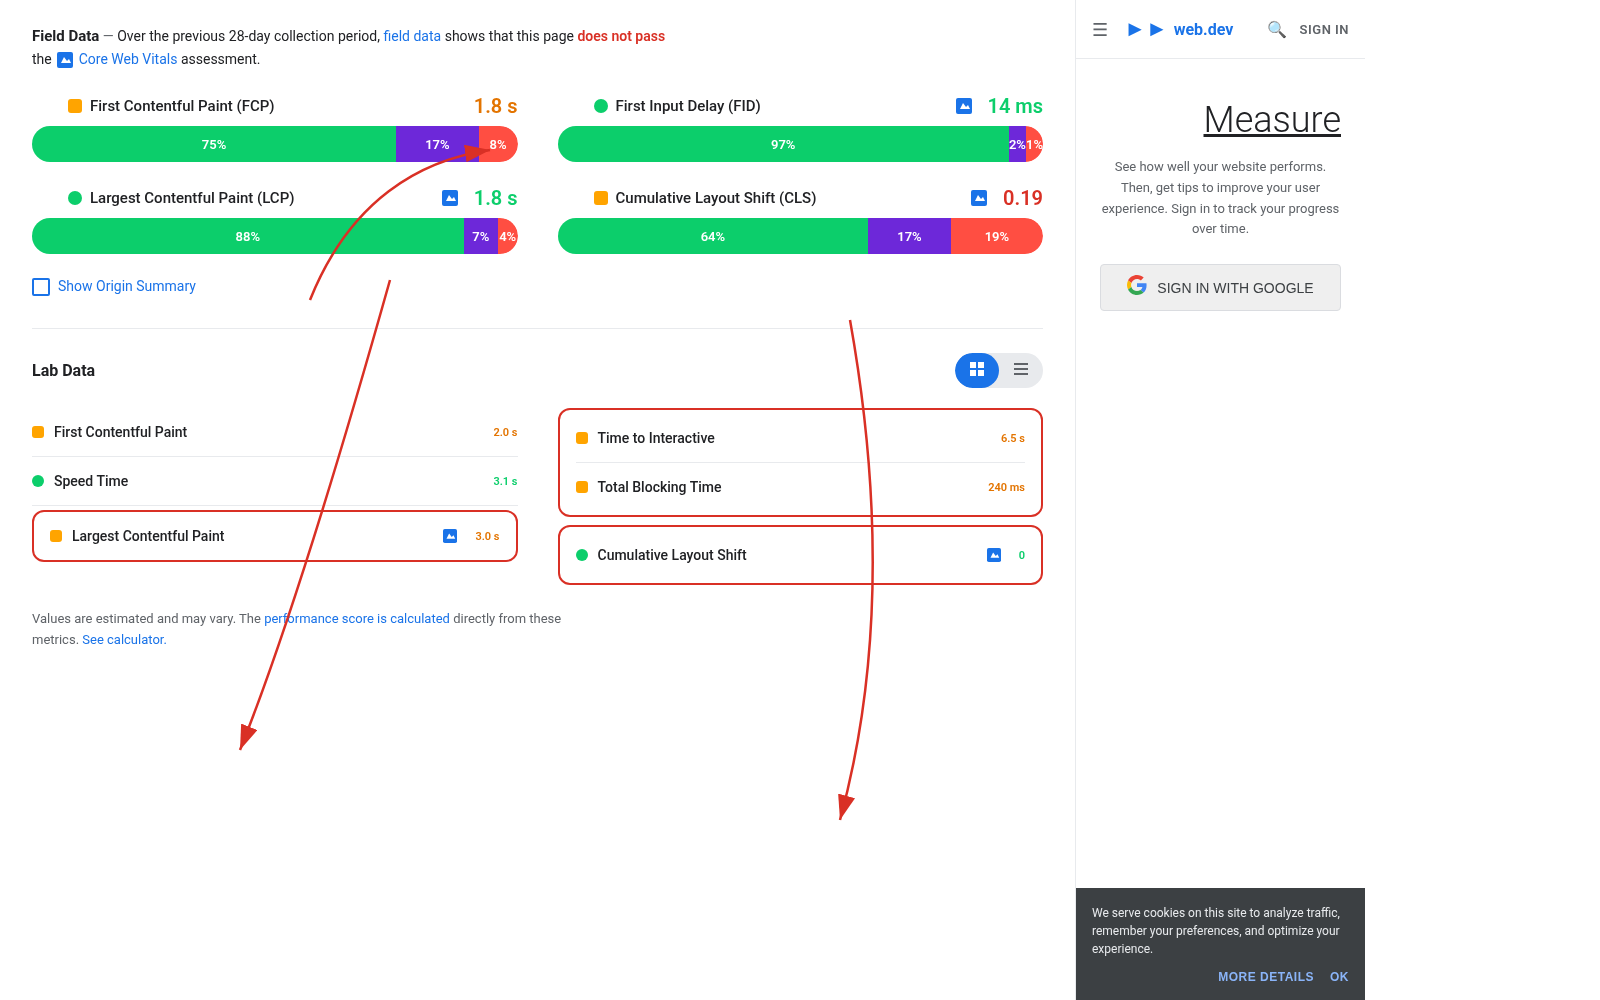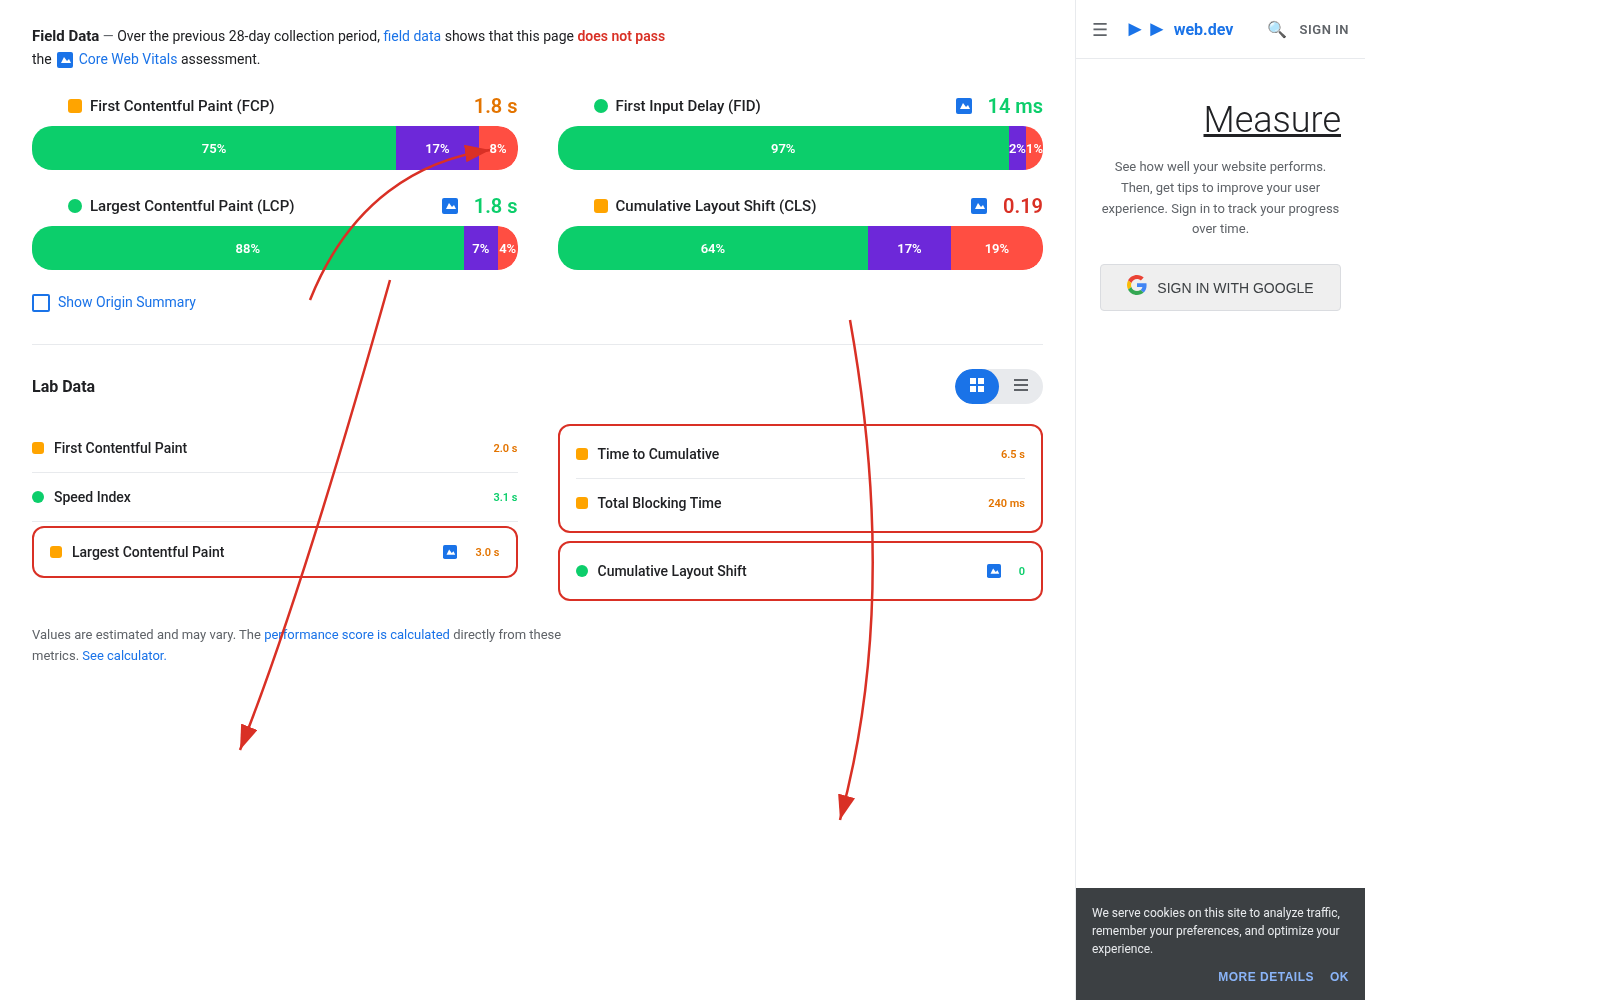--- a/index.html
+++ b/index.html
@@ -19,21 +19,21 @@
     .metric-indicator { width: 14px; height: 14px; border-radius: 3px; flex-shrink: 0; }
     .metric-indicator.green { background: #0cce6b; border-radius: 50%; }
     .metric-indicator.orange { background: #ffa400; }
     .metric-name { font-size: 15px; font-weight: 500; color: #202124; flex: 1; }
     .metric-value { font-size: 20px; font-weight: 600; margin-left: auto; }
     .metric-value.orange { color: #e37400; }
     .metric-value.green { color: #0cce6b; }
     .metric-value.red { color: #d93025; }
 
     
-    .metric-bar { display: flex; border-radius: 20px; overflow: hidden; height: 44px; }
+    .metric-bar { display: flex; border-radius: 20px; overflow: hidden; height: 36px; }
     .bar-segment { display: flex; align-items: center; justify-content: center; color: #fff; font-size: 13px; font-weight: 600; }
     .bar-green { background: #0cce6b; }
     .bar-orange { background: #6d28d9; }
     .bar-red { background: #ff4e42; border-radius: 0 20px 20px 0; }
 
     
     .show-origin { display: flex; gap: 8px; margin: 16px 0 32px 0; }
     .show-origin-checkbox { width: 18px; height: 18px; border: 2px solid #1a73e8; border-radius: 2px; flex-shrink: 0; }
     .show-origin-label { color: #1a73e8; font-size: 14px; cursor: pointer; }
 
@@ -222,21 +222,21 @@
       <div class="lab-metrics-grid">
 
         <div class="lab-col">
           <div class="lab-metric-item">
             <div class="lab-metric-indicator orange"></div>
             <span class="lab-metric-name">First Contentful Paint</span>
             <span class="lab-metric-value orange">2.0 s</span>
           </div>
           <div class="lab-metric-item">
             <div class="lab-metric-indicator green"></div>
-            <span class="lab-metric-name">Speed Index</span>
+            <span class="lab-metric-name">Speed Time</span>
             <span class="lab-metric-value green">3.1 s</span>
           </div>
 
           <div style="border:2px solid #d93025;border-radius:12px;padding:0 16px;margin-top:4px;">
             <div class="lab-metric-item" style="border-bottom:none;">
               <div class="lab-metric-indicator orange"></div>
               <span class="lab-metric-name">Largest Contentful Paint</span>
               <span style="display:inline-block;width:14px;height:14px;vertical-align:middle;margin-left:4px;">
                 <svg width="14" height="14" viewBox="0 0 16 16">
                     <rect width="16" height="16" rx="2" fill="#1a73e8"></rect>
@@ -246,21 +246,21 @@
               <span class="lab-metric-value orange" style="margin-left:8px;">3.0 s</span>
             </div>
           </div>
         </div>
 
         <div class="lab-col">
 
           <div style="border:2px solid #d93025;border-radius:12px;padding:4px 16px;margin-bottom:4px;">
             <div class="lab-metric-item">
               <div class="lab-metric-indicator orange"></div>
-              <span class="lab-metric-name">Time to Cumulative</span>
+              <span class="lab-metric-name">Time to Interactive</span>
               <span class="lab-metric-value orange">6.5 s</span>
             </div>
             <div class="lab-metric-item" style="border-bottom:none;">
               <div class="lab-metric-indicator orange"></div>
               <span class="lab-metric-name">Total Blocking Time</span>
               <span class="lab-metric-value orange">240 ms</span>
             </div>
           </div>
 
           <div style="border:2px solid #d93025;border-radius:12px;padding:4px 16px;margin-top:4px;">

